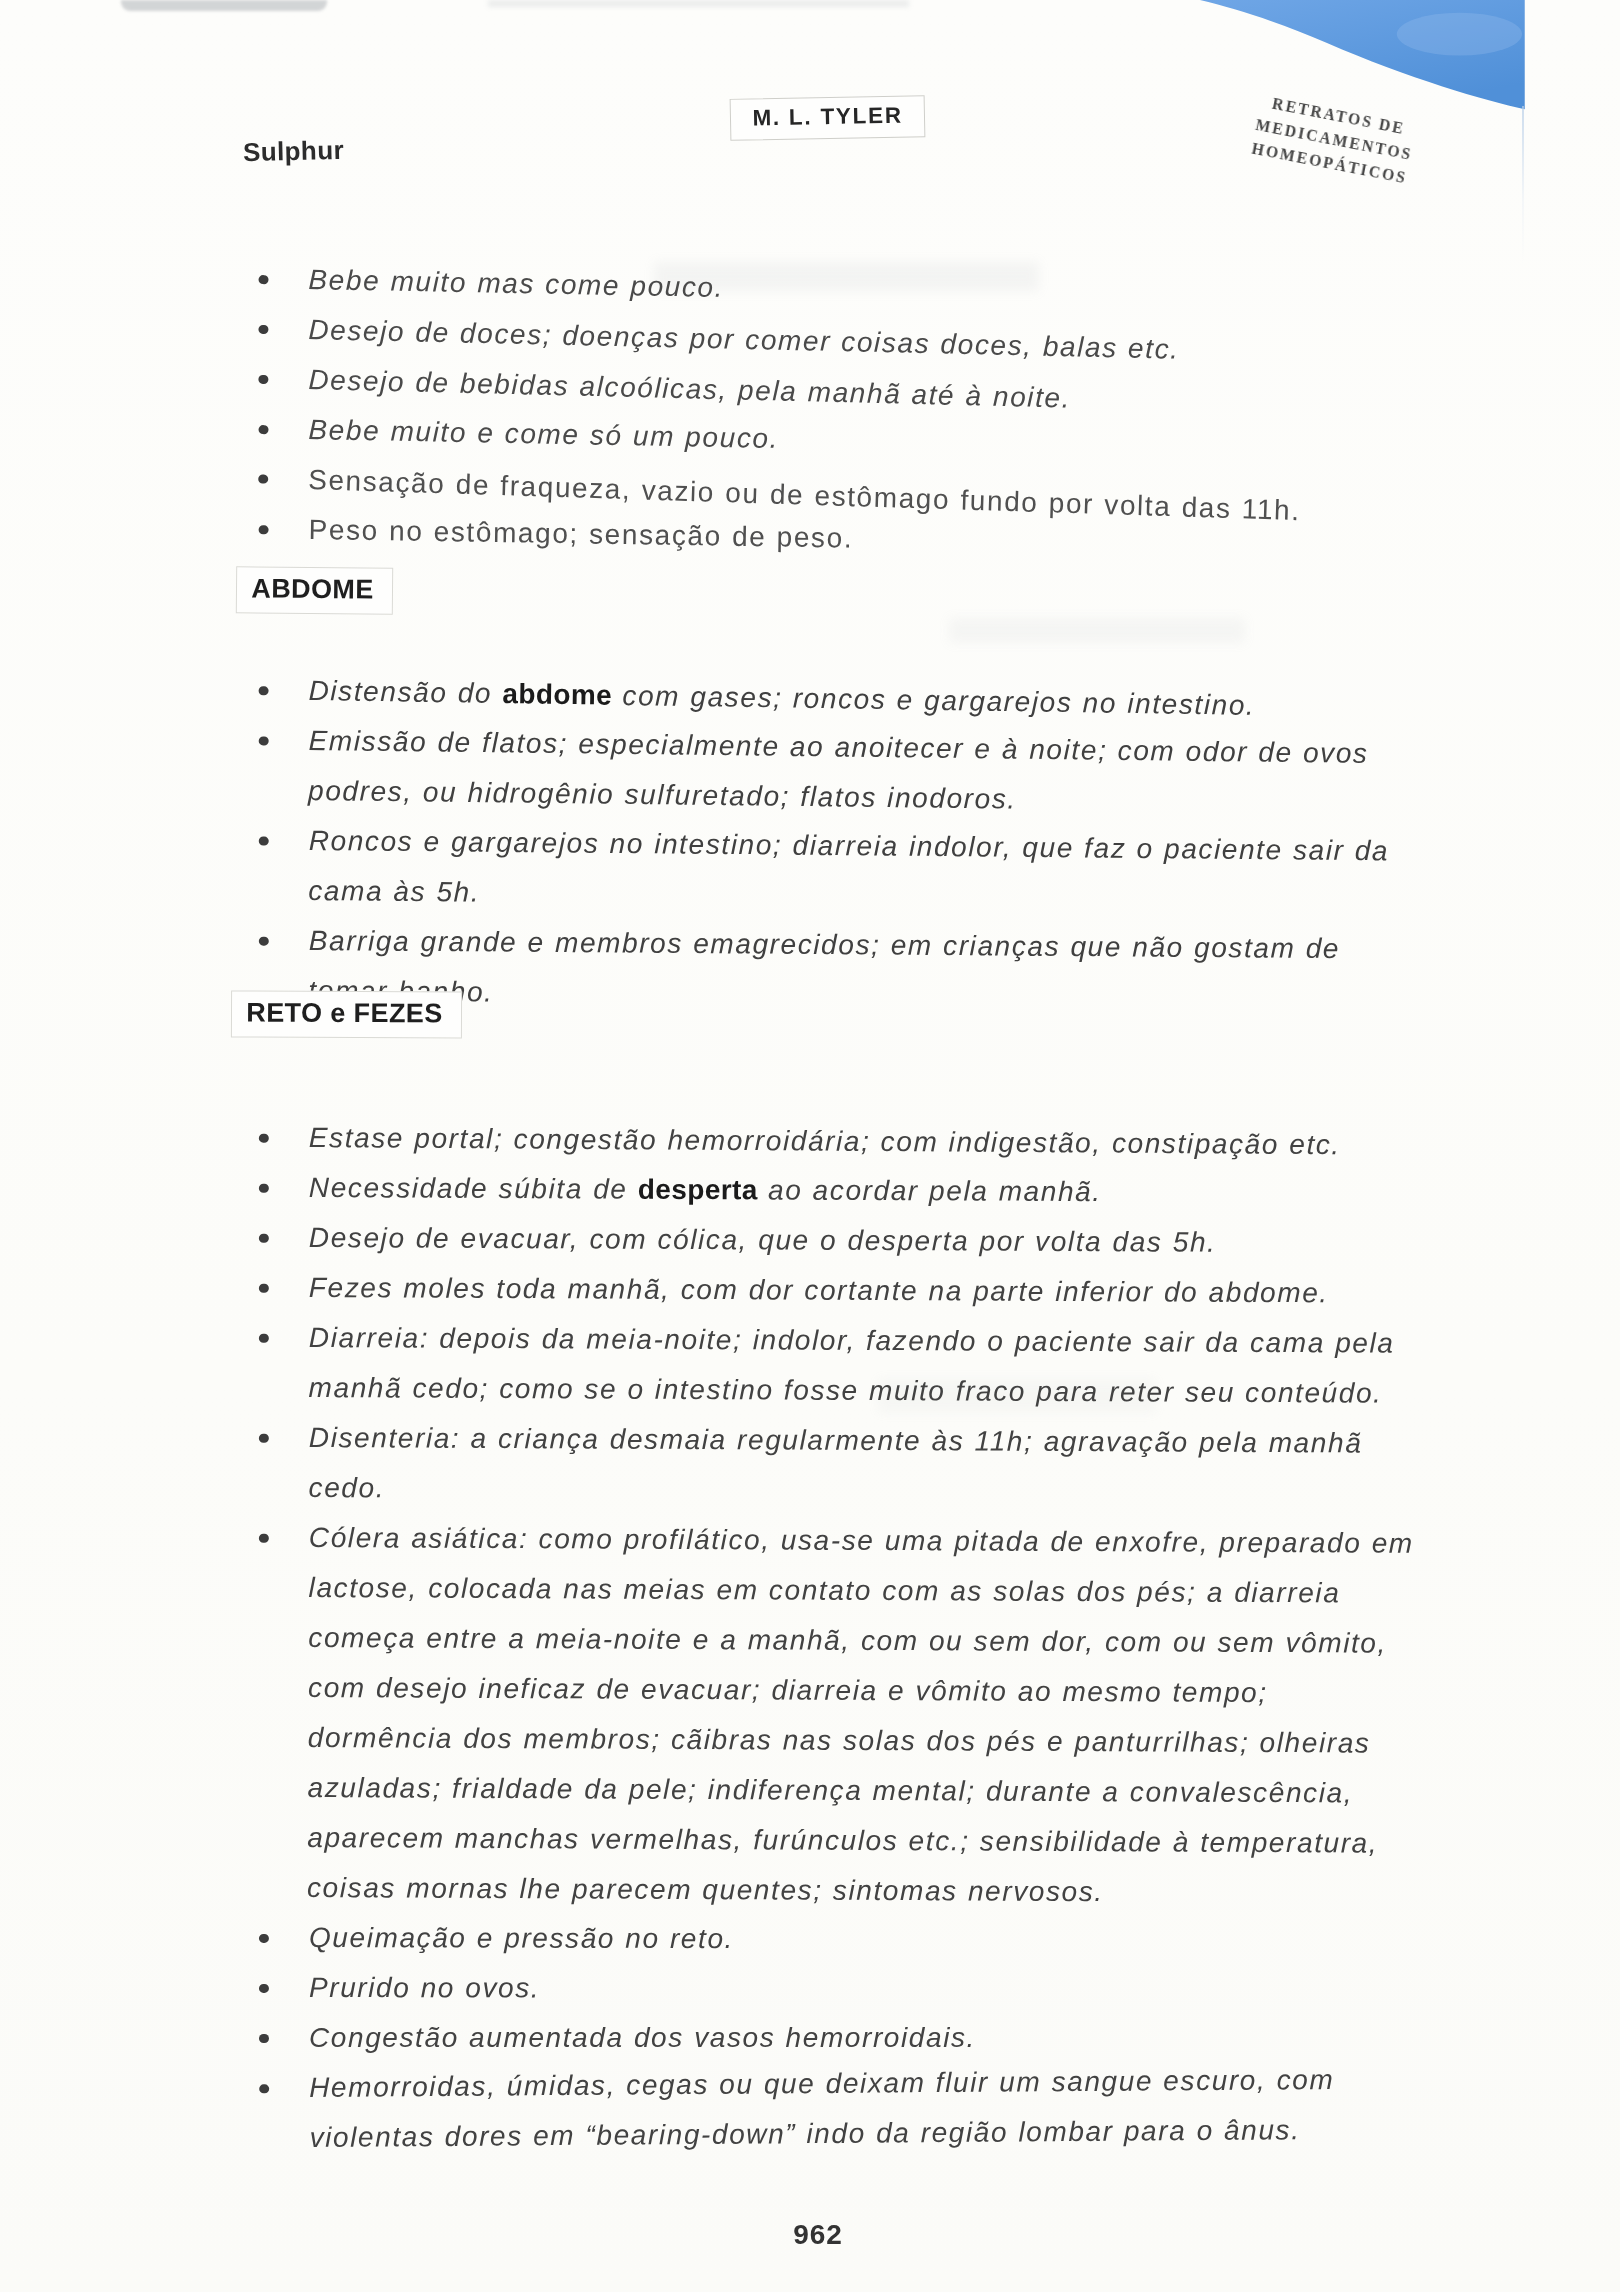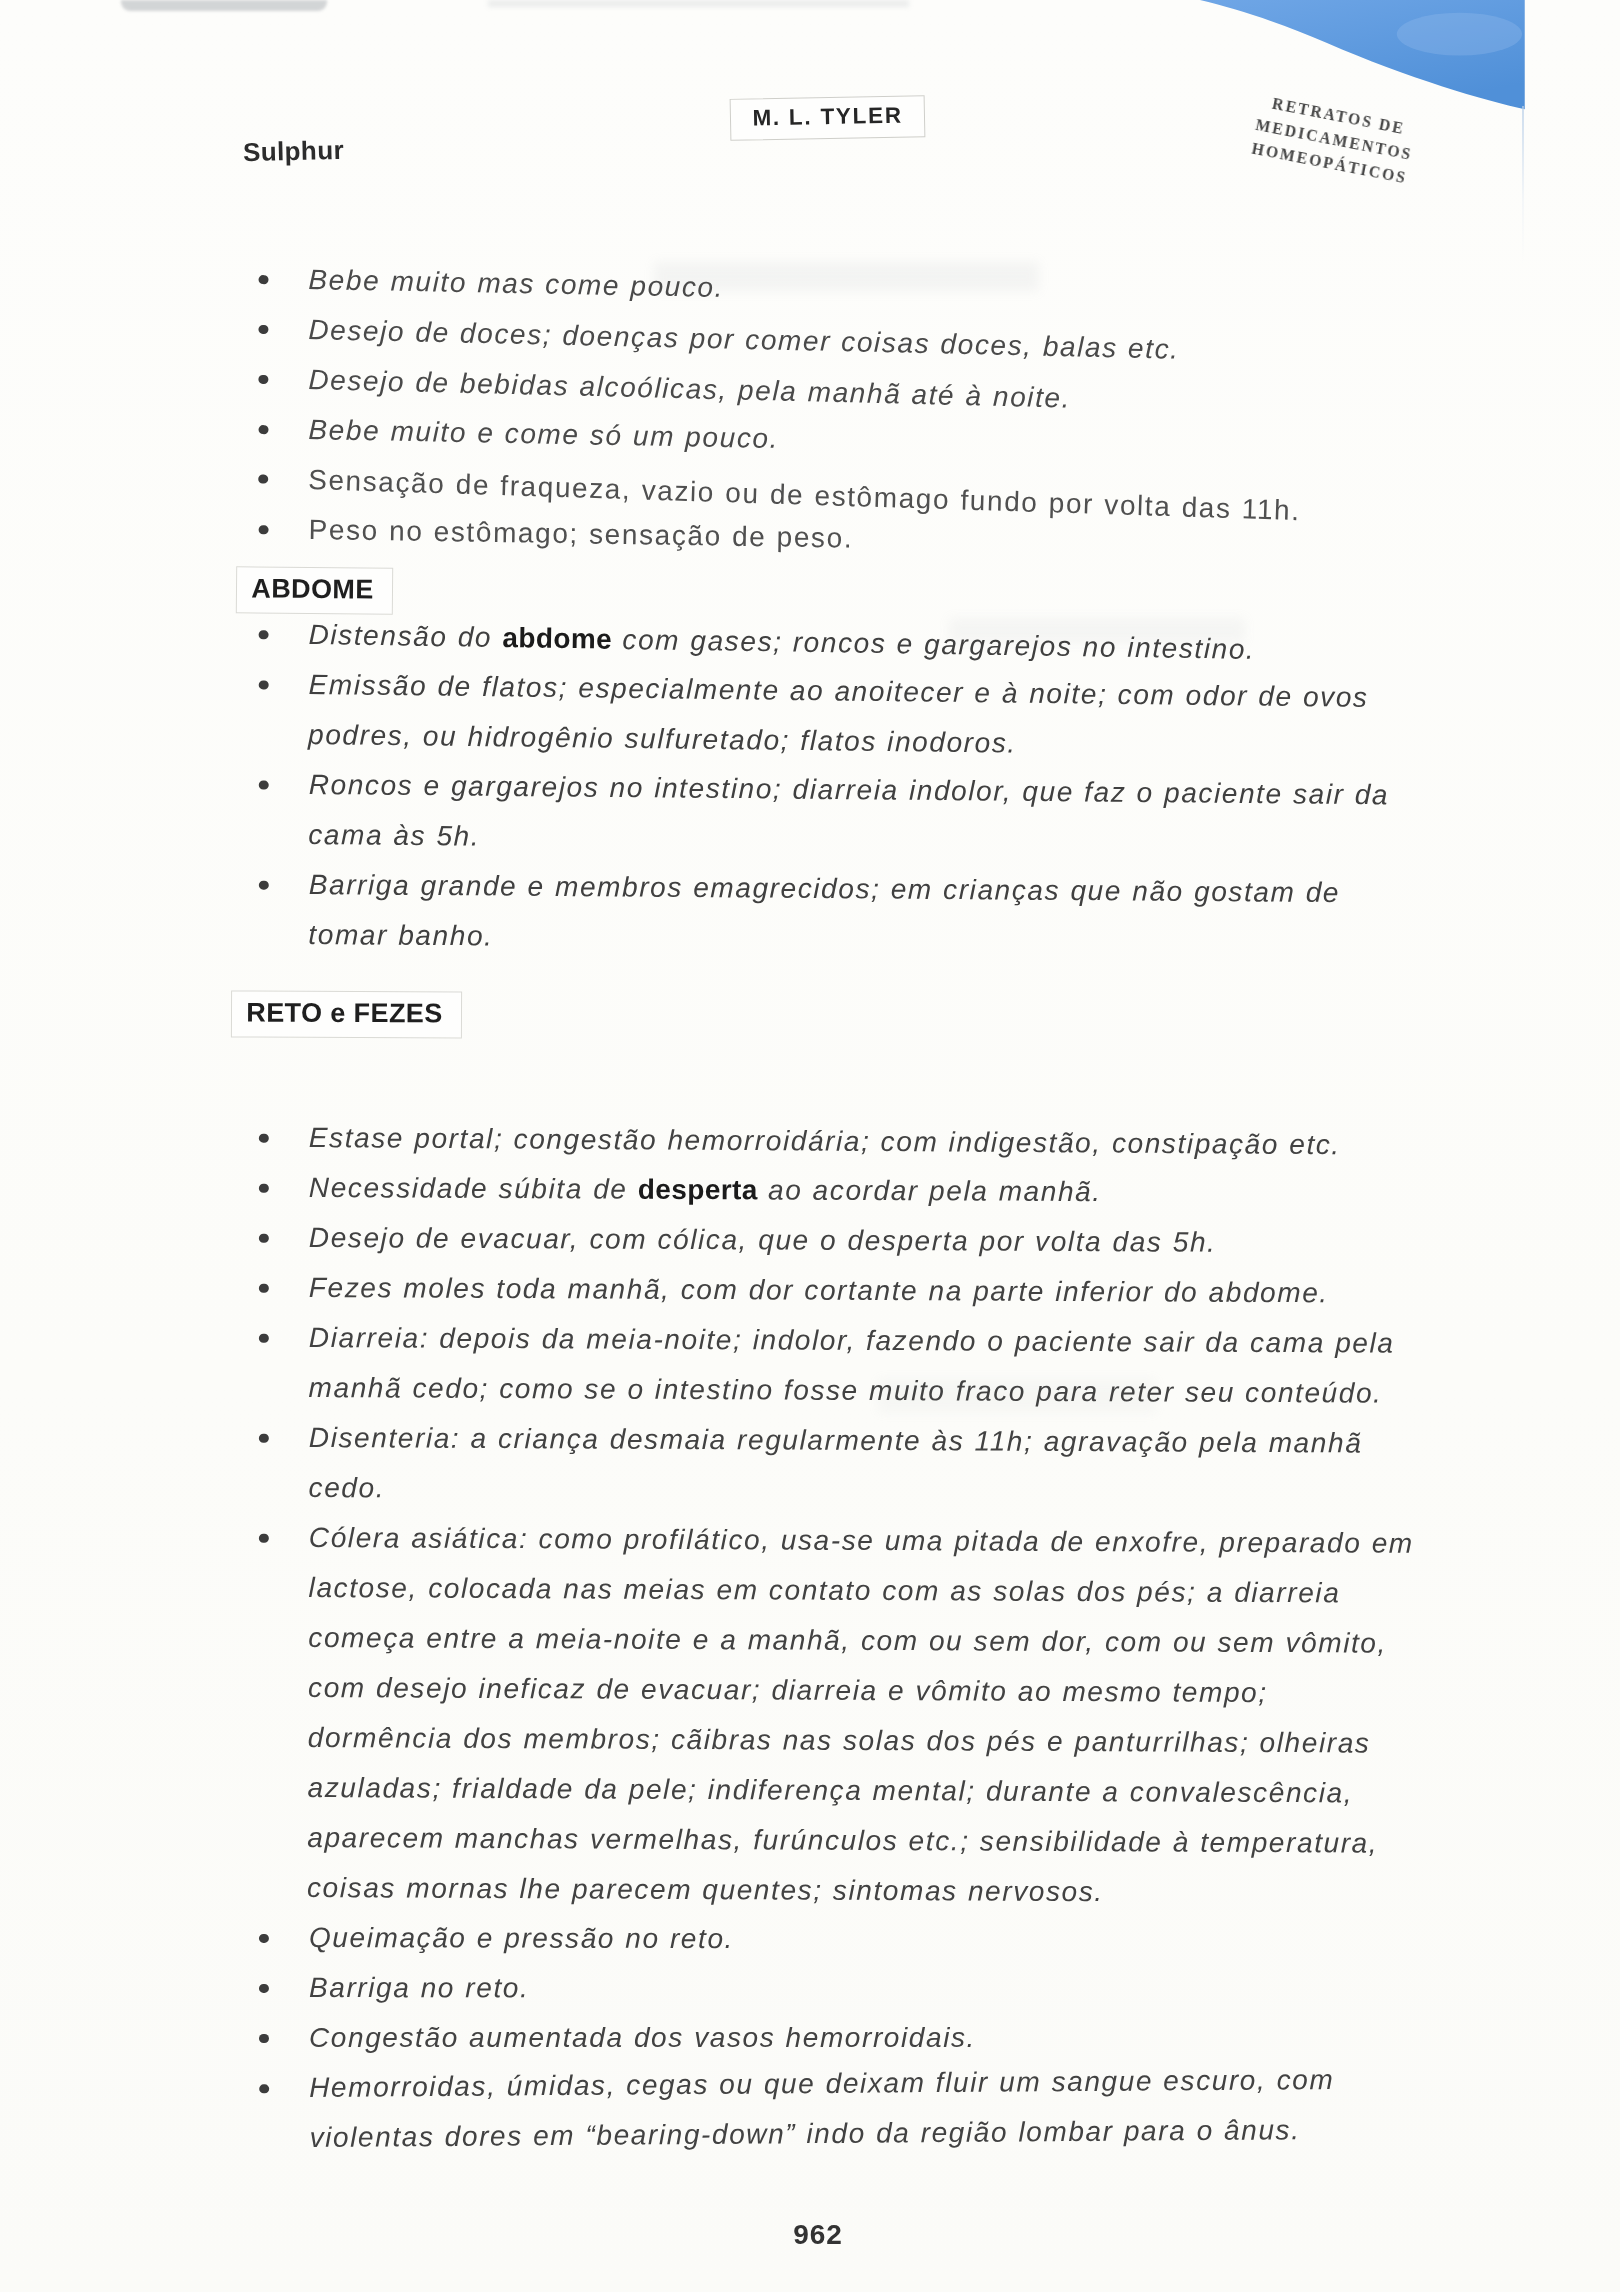--- a/index.html
+++ b/index.html
@@ -57,21 +57,21 @@
     position:absolute;left:309px;margin:0;padding:0;list-style:none;
     width:1111px;font-style:italic;font-weight:400;
     font-size:28px;line-height:50px;letter-spacing:1.6px;word-spacing:0.9px;
   }
   .blist li{position:relative;transform-origin:left top;}
   .blist li::before{
     content:"";position:absolute;left:-50px;top:20.6px;width:9.9px;height:9.9px;
     border-radius:50%;background:#3c3c3c;
   }
   #list-stomach{top:255px;color:#4a4a4a;}
-  #list-abdome{top:610px;color:#404040;}
+  #list-abdome{top:666px;color:#404040;}
   #list-reto{top:1113px;color:#424242;}
 
   .blist li.roman{font-style:normal;color:#505050;}
   .term{font-weight:700;font-style:normal;color:#1b1b1b;letter-spacing:0.4px;}
 
   
   #list-stomach li:nth-child(1){transform:rotate(1.1deg);}
   #list-stomach li:nth-child(2){transform:rotate(1.3deg);}
   #list-stomach li:nth-child(3){transform:rotate(1.4deg);}
   #list-stomach li:nth-child(4){transform:rotate(1.1deg);}
@@ -147,20 +147,20 @@
   <h2 id="heading-reto" class="sect">RETO e FEZES</h2>
   <ul id="list-reto" class="blist">
       <li><span>Estase portal; congestão hemorroidária; com indigestão, constipação etc.</span></li>
       <li><span>Necessidade súbita de </span><span class="term">desperta</span><span> ao acordar pela manhã.</span></li>
       <li><span>Desejo de evacuar, com cólica, que o desperta por volta das 5h.</span></li>
       <li><span>Fezes moles toda manhã, com dor cortante na parte inferior do abdome.</span></li>
       <li><span>Diarreia: depois da meia-noite; indolor, fazendo o paciente sair da cama pela manhã cedo; como se o intestino fosse muito fraco para reter seu conteúdo.</span></li>
       <li><span>Disenteria: a criança desmaia regularmente às 11h; agravação pela manhã cedo.</span></li>
       <li><span>Cólera asiática: como profilático, usa-se uma pitada de enxofre, preparado em lactose, colocada nas meias em contato com as solas dos pés; a diarreia começa entre a meia-noite e a manhã, com ou sem dor, com ou sem vômito, com desejo ineficaz de evacuar; diarreia e vômito ao mesmo tempo; dormência dos membros; cãibras nas solas dos pés e panturrilhas; olheiras azuladas; frialdade da pele; indiferença mental; durante a convalescência, aparecem manchas vermelhas, furúnculos etc.; sensibilidade à temperatura, coisas mornas lhe parecem quentes; sintomas nervosos.</span></li>
       <li><span>Queimação e pressão no reto.</span></li>
-      <li><span>Barriga no reto.</span></li>
+      <li><span>Prurido no ovos.</span></li>
       <li><span>Congestão aumentada dos vasos hemorroidais.</span></li>
       <li><span>Hemorroidas, úmidas, cegas ou que deixam fluir um sangue escuro, com violentas dores em “bearing-down” indo da região lombar para o ânus.</span></li>
     </ul>
 
   <div class="pagenum">962</div>
 </div>
 
 
 </body></html>

